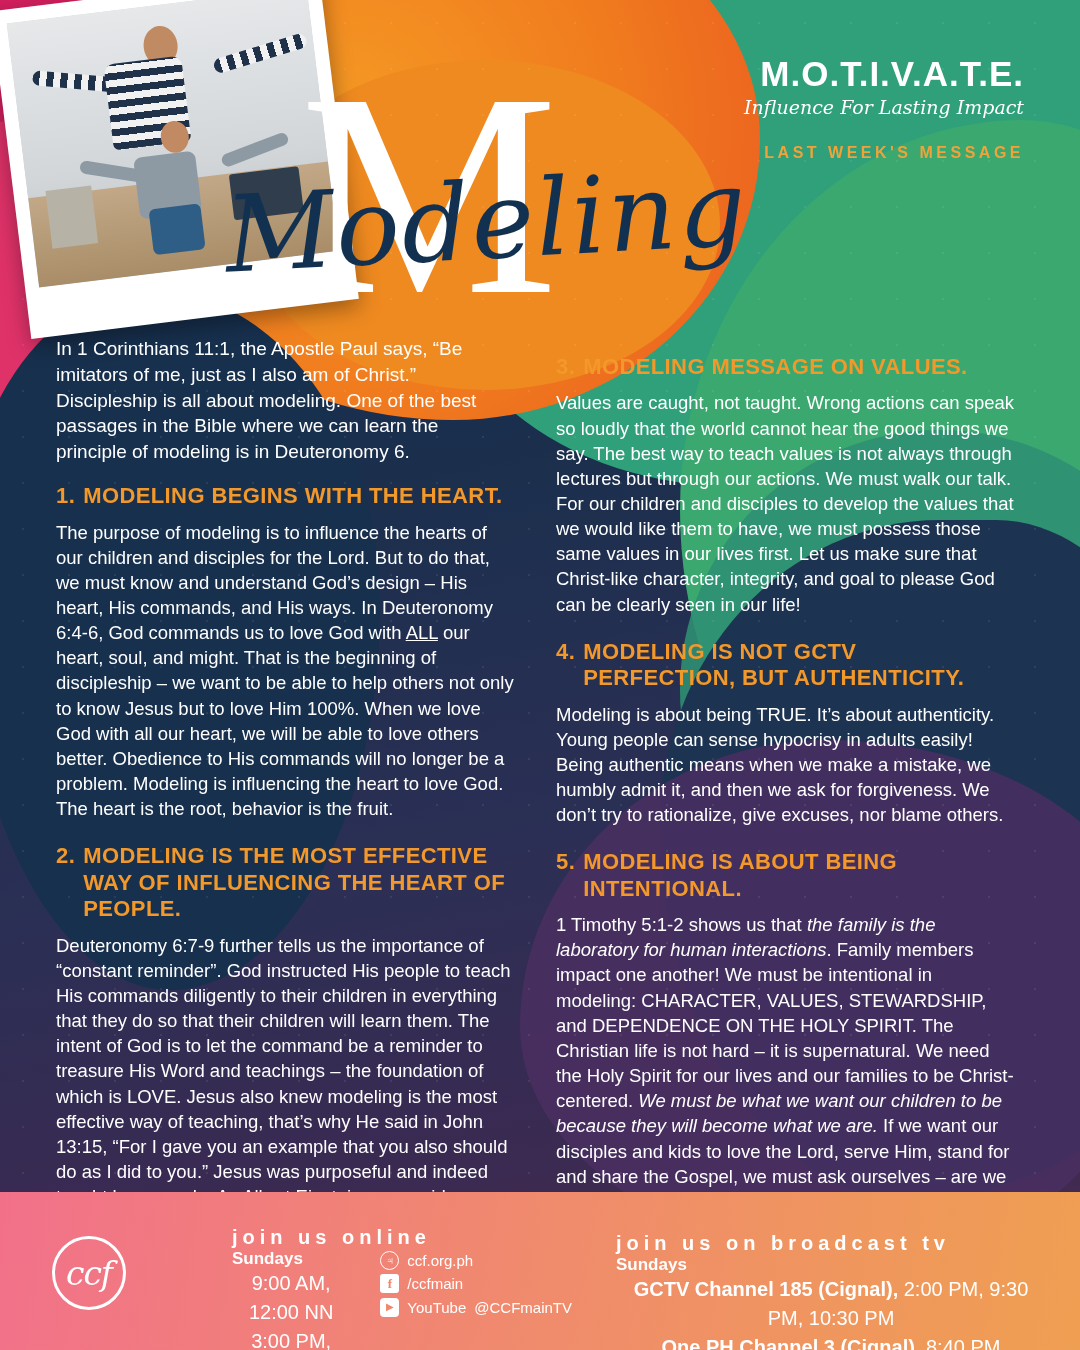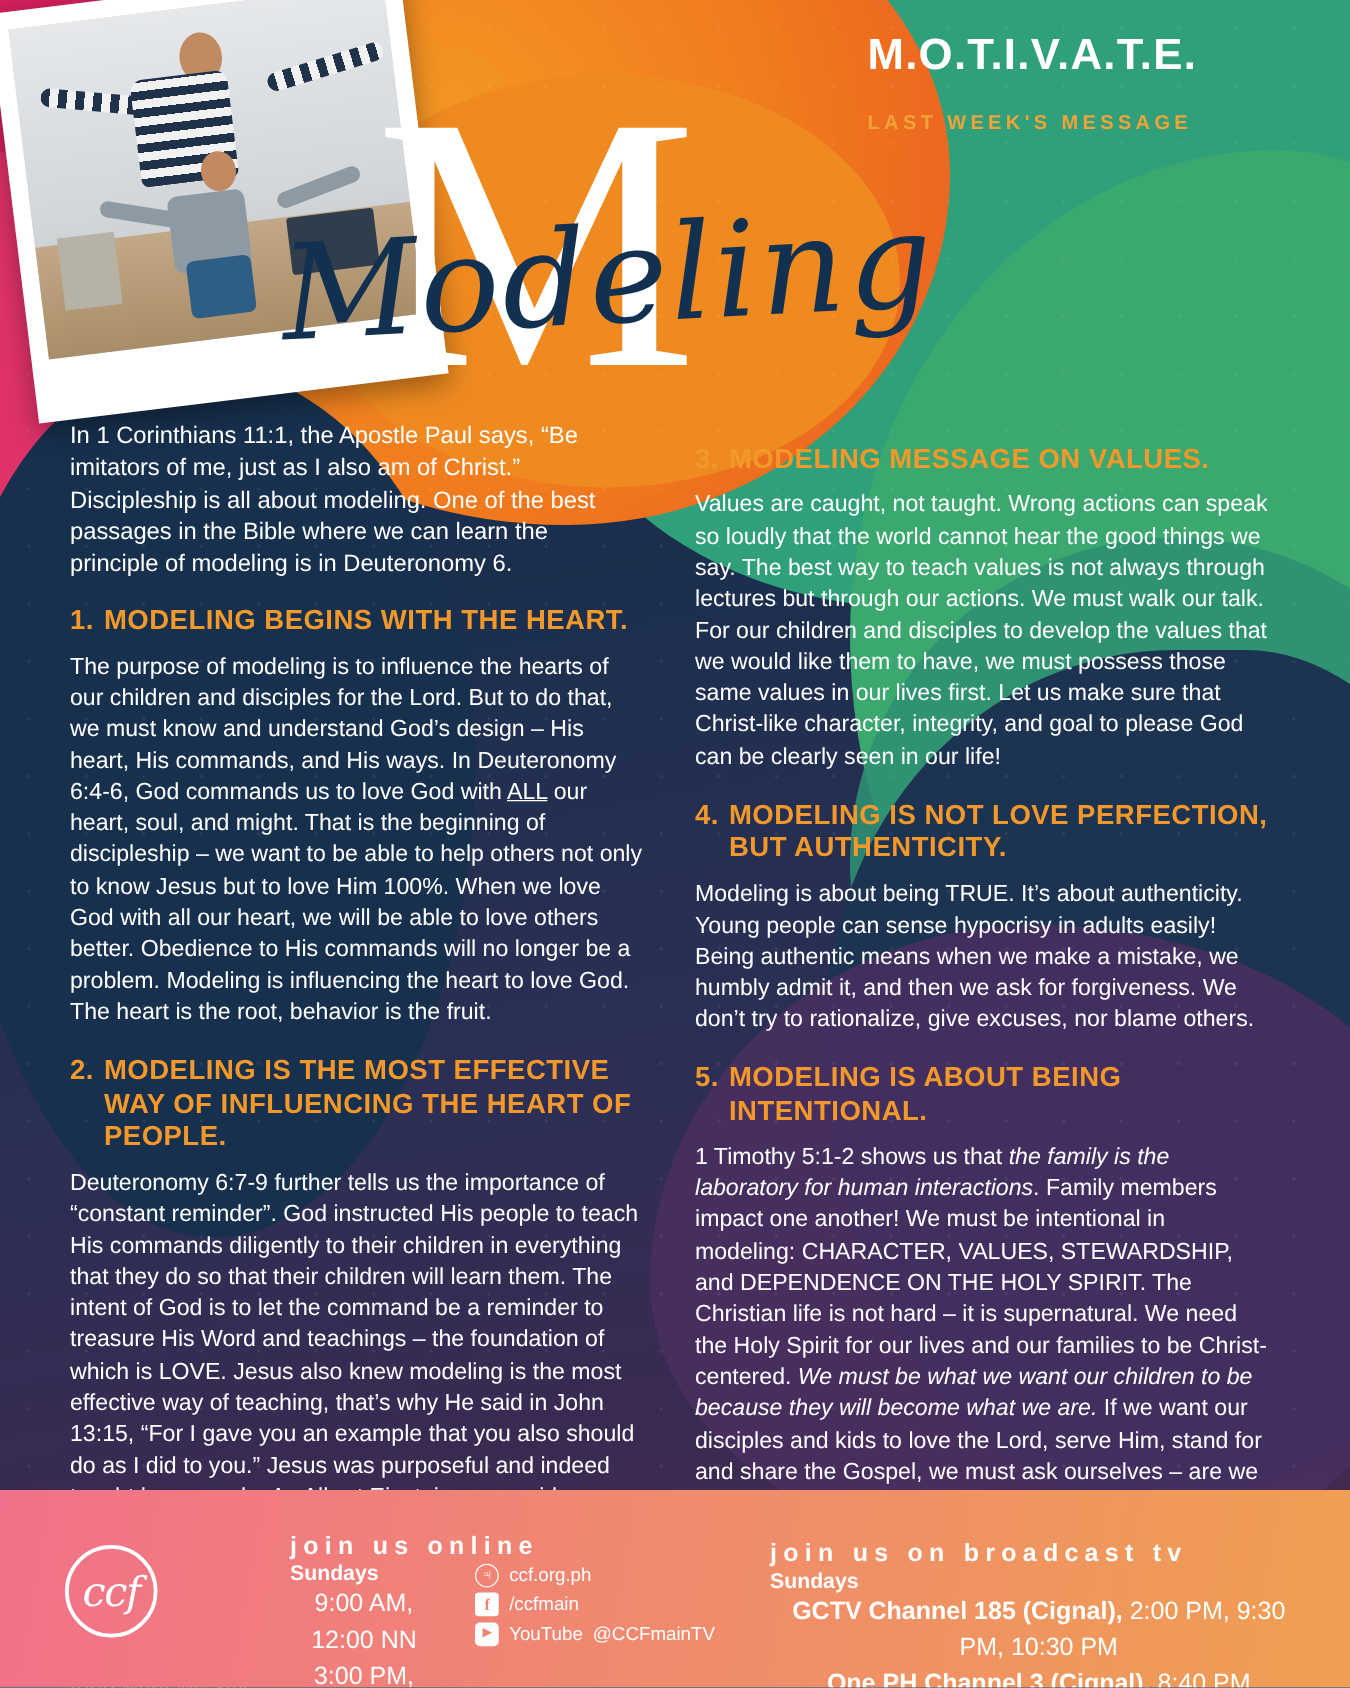--- a/index.html
+++ b/index.html
@@ -139,22 +139,22 @@
     font-style: italic;
     font-size: 106px;
     color: #12304f;
     letter-spacing: 2px;
     transform: rotate(-3deg);
   }
 
   
   .brand {
     position: absolute;
-    right: 56px; top: 24px;
-    text-align: left;
+    right: 56px; top: 54px;
+    text-align: right;
     width: 330px;
   }
   .brand-name {
     color: #fff;
     font-size: 35px;
     font-weight: bold;
     letter-spacing: 1px;
   }
   .brand-tag {
     color: #fff;
@@ -277,20 +277,21 @@
       <div class="ph-kid-body"></div>
       <div class="ph-kid-legs"></div>
     </div>
   </div>
 
   <div class="big-M">M</div>
   <div class="script-title">Modeling</div>
 
   <div class="brand">
     <div class="brand-name">M.O.T.I.V.A.T.E.</div>
+    <div class="brand-tag">Influence For Lasting Impact</div>
     <div class="brand-sub">LAST WEEK'S MESSAGE</div>
   </div>
 
   <div class="cols">
 
     <div class="col">
       <p class="intro">In 1 Corinthians 11:1, the Apostle Paul says, “Be imitators of me, just as I also am of Christ.”  Discipleship is all about modeling. One of the best passages in the Bible where we can learn the principle of modeling is in Deuteronomy 6.</p>
 
       <h2 class="head first">
         <span class="hang">
@@ -314,21 +315,21 @@
         <span class="hang">
           <span class="num">3.</span>
           <span>MODELING MESSAGE ON VALUES.</span>
         </span>
       </h2>
       <p class="para">Values are caught, not taught. Wrong actions can speak so loudly that the world cannot hear the good things we say. The best way to teach values is not always through lectures but through our actions. We must walk our talk. For our children and disciples to develop the values that we would like them to have, we must possess those same values in our lives first. Let us make sure that Christ-like character, integrity, and goal to please God can be clearly seen in our life!</p>
 
       <h2 class="head">
         <span class="hang">
           <span class="num">4.</span>
-          <span>MODELING IS NOT LOVE PERFECTION, BUT AUTHENTICITY.</span>
+          <span>MODELING IS NOT GCTV PERFECTION, BUT AUTHENTICITY.</span>
         </span>
       </h2>
       <p class="para">Modeling is about being TRUE. It’s about authenticity. Young people can sense hypocrisy in adults easily! Being authentic means when we make a mistake, we humbly admit it, and then we ask for forgiveness. We don’t try to rationalize, give excuses, nor blame others.</p>
 
       <h2 class="head">
         <span class="hang">
           <span class="num">5.</span>
           <span>MODELING IS ABOUT BEING INTENTIONAL.</span>
         </span>
       </h2>

